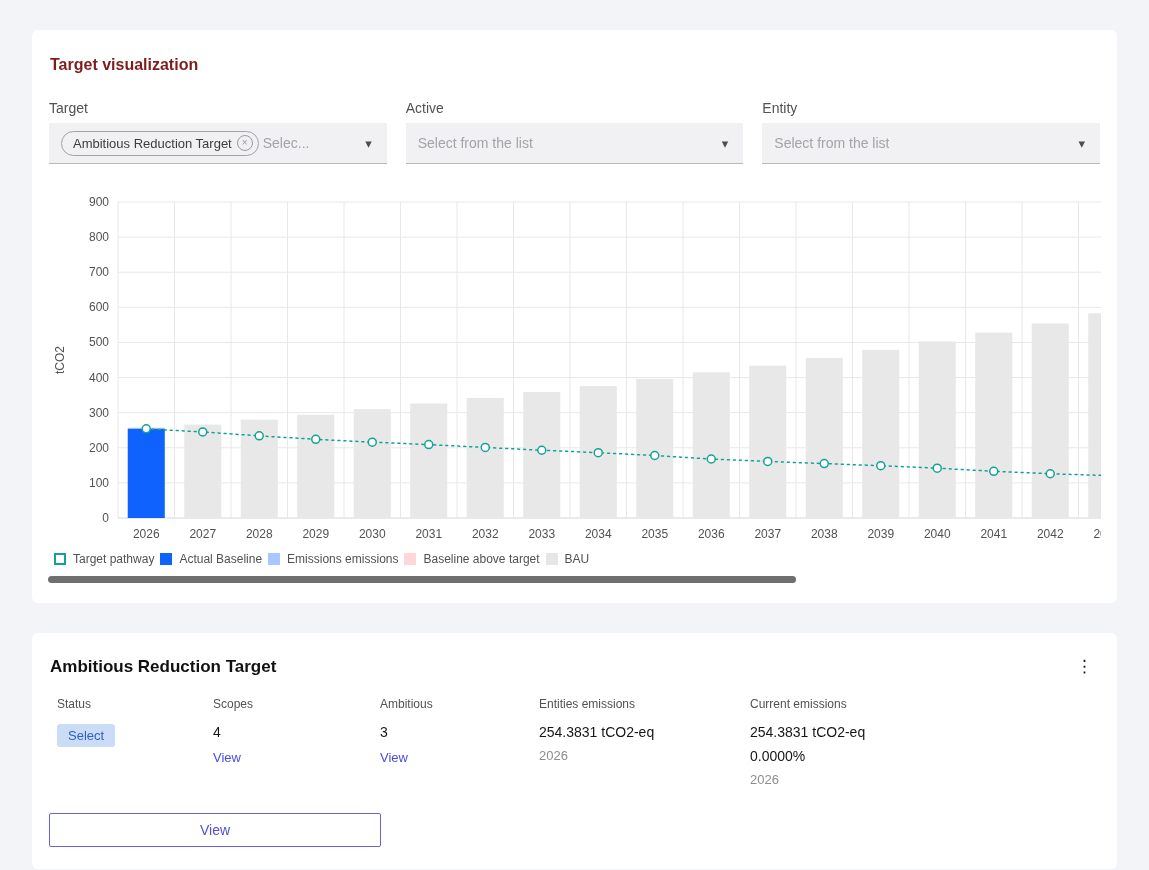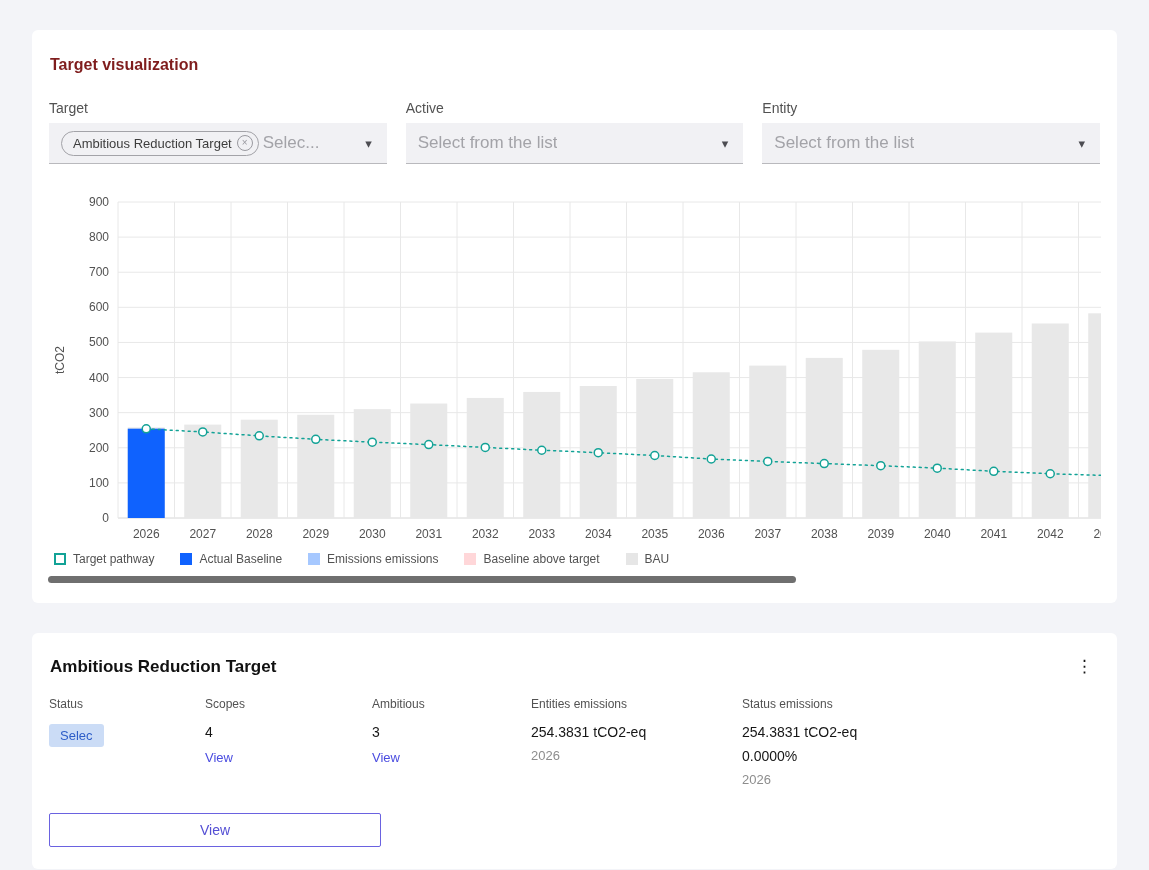--- a/index.html
+++ b/index.html
@@ -39,21 +39,21 @@
     height: 41px;
     background: #f1f1f4;
     border-bottom: 1px solid #b9b9bd;
     display: flex;
     align-items: center;
     padding: 0 12px 0 12px;
     cursor: pointer;
     overflow: hidden;
   }
   .dropdown .placeholder {
-    font-size: 17px;
+    font-size: 14px;
     color: #a3a3a8;
     white-space: nowrap;
     overflow: hidden;
   }
   .chip {
     display: inline-flex;
     align-items: center;
     border: 1px solid #a3a3a8;
     border-radius: 13px;
     height: 25px;
@@ -85,21 +85,21 @@
     color: #4d4d52;
     font-size: 13px;
     padding-right: 3px;
     flex: 0 0 auto;
   }
   .chart-wrap { margin-top: 30px; }
   .chart-wrap svg { display: block; }
   .legend {
     display: flex;
     align-items: flex-end;
-    gap: 26px;
+    gap: 6px;
     margin: 6px 0 0 6px;
   }
   .legend-item { display: flex; align-items: center; gap: 7px; }
   .legend-swatch { width: 12px; height: 12px; display: inline-block; }
   .legend-label { font-size: 12px; color: #525252; }
   .chart-scroll-track {
     margin-top: 10px;
     height: 7px;
     width: 100%;
     border-radius: 4px;
@@ -123,21 +123,21 @@
     font-size: 17px;
     color: #161616;
     padding: 0 8px;
     cursor: pointer;
     line-height: 1.2;
     letter-spacing: 0;
   }
   .fields {
     display: grid;
     grid-template-columns: 156px 167px 159px 211px 213px 1fr;
-    margin-left: 1px;
+    margin-left: 9px;
   }
   .field-label { font-size: 12px; color: #525252; margin-bottom: 13px; }
   .field-value { font-size: 14px; color: #161616; margin-bottom: 8px; }
   .field-sub { font-size: 13px; color: #8d8d8d; margin-top: 2px; }
   .field-link {
     font-size: 13px;
     color: #4a4ce0;
     cursor: pointer;
     display: inline-block;
     margin-top: 2px;
@@ -335,21 +335,21 @@
   <div class="card detail-card">
     <div class="detail-header">
       <div class="detail-title">Ambitious Reduction Target</div>
       <div class="kebab">⋮</div>
     </div>
 
     <div class="fields">
 
       <div class="field">
         <div class="field-label">Status</div>
-        <span class="badge">Selec</span>
+        <span class="badge">Select</span>
       </div>
 
       <div class="field">
         <div class="field-label">Scopes</div>
         <div class="field-value">4</div>
         <span class="field-link">View</span>
       </div>
 
       <div class="field">
         <div class="field-label">Ambitious</div>
@@ -357,21 +357,21 @@
         <span class="field-link">View</span>
       </div>
 
       <div class="field">
         <div class="field-label">Entities emissions</div>
         <div class="field-value">254.3831 tCO2-eq</div>
         <div class="field-sub">2026</div>
       </div>
 
       <div class="field">
-        <div class="field-label">Status emissions</div>
+        <div class="field-label">Current emissions</div>
         <div class="field-value">254.3831 tCO2-eq</div>
         <div class="field-value">0.0000%</div>
         <div class="field-sub">2026</div>
       </div>
 
 
     </div>
 
     <button class="view-button">View</button>
   </div>

